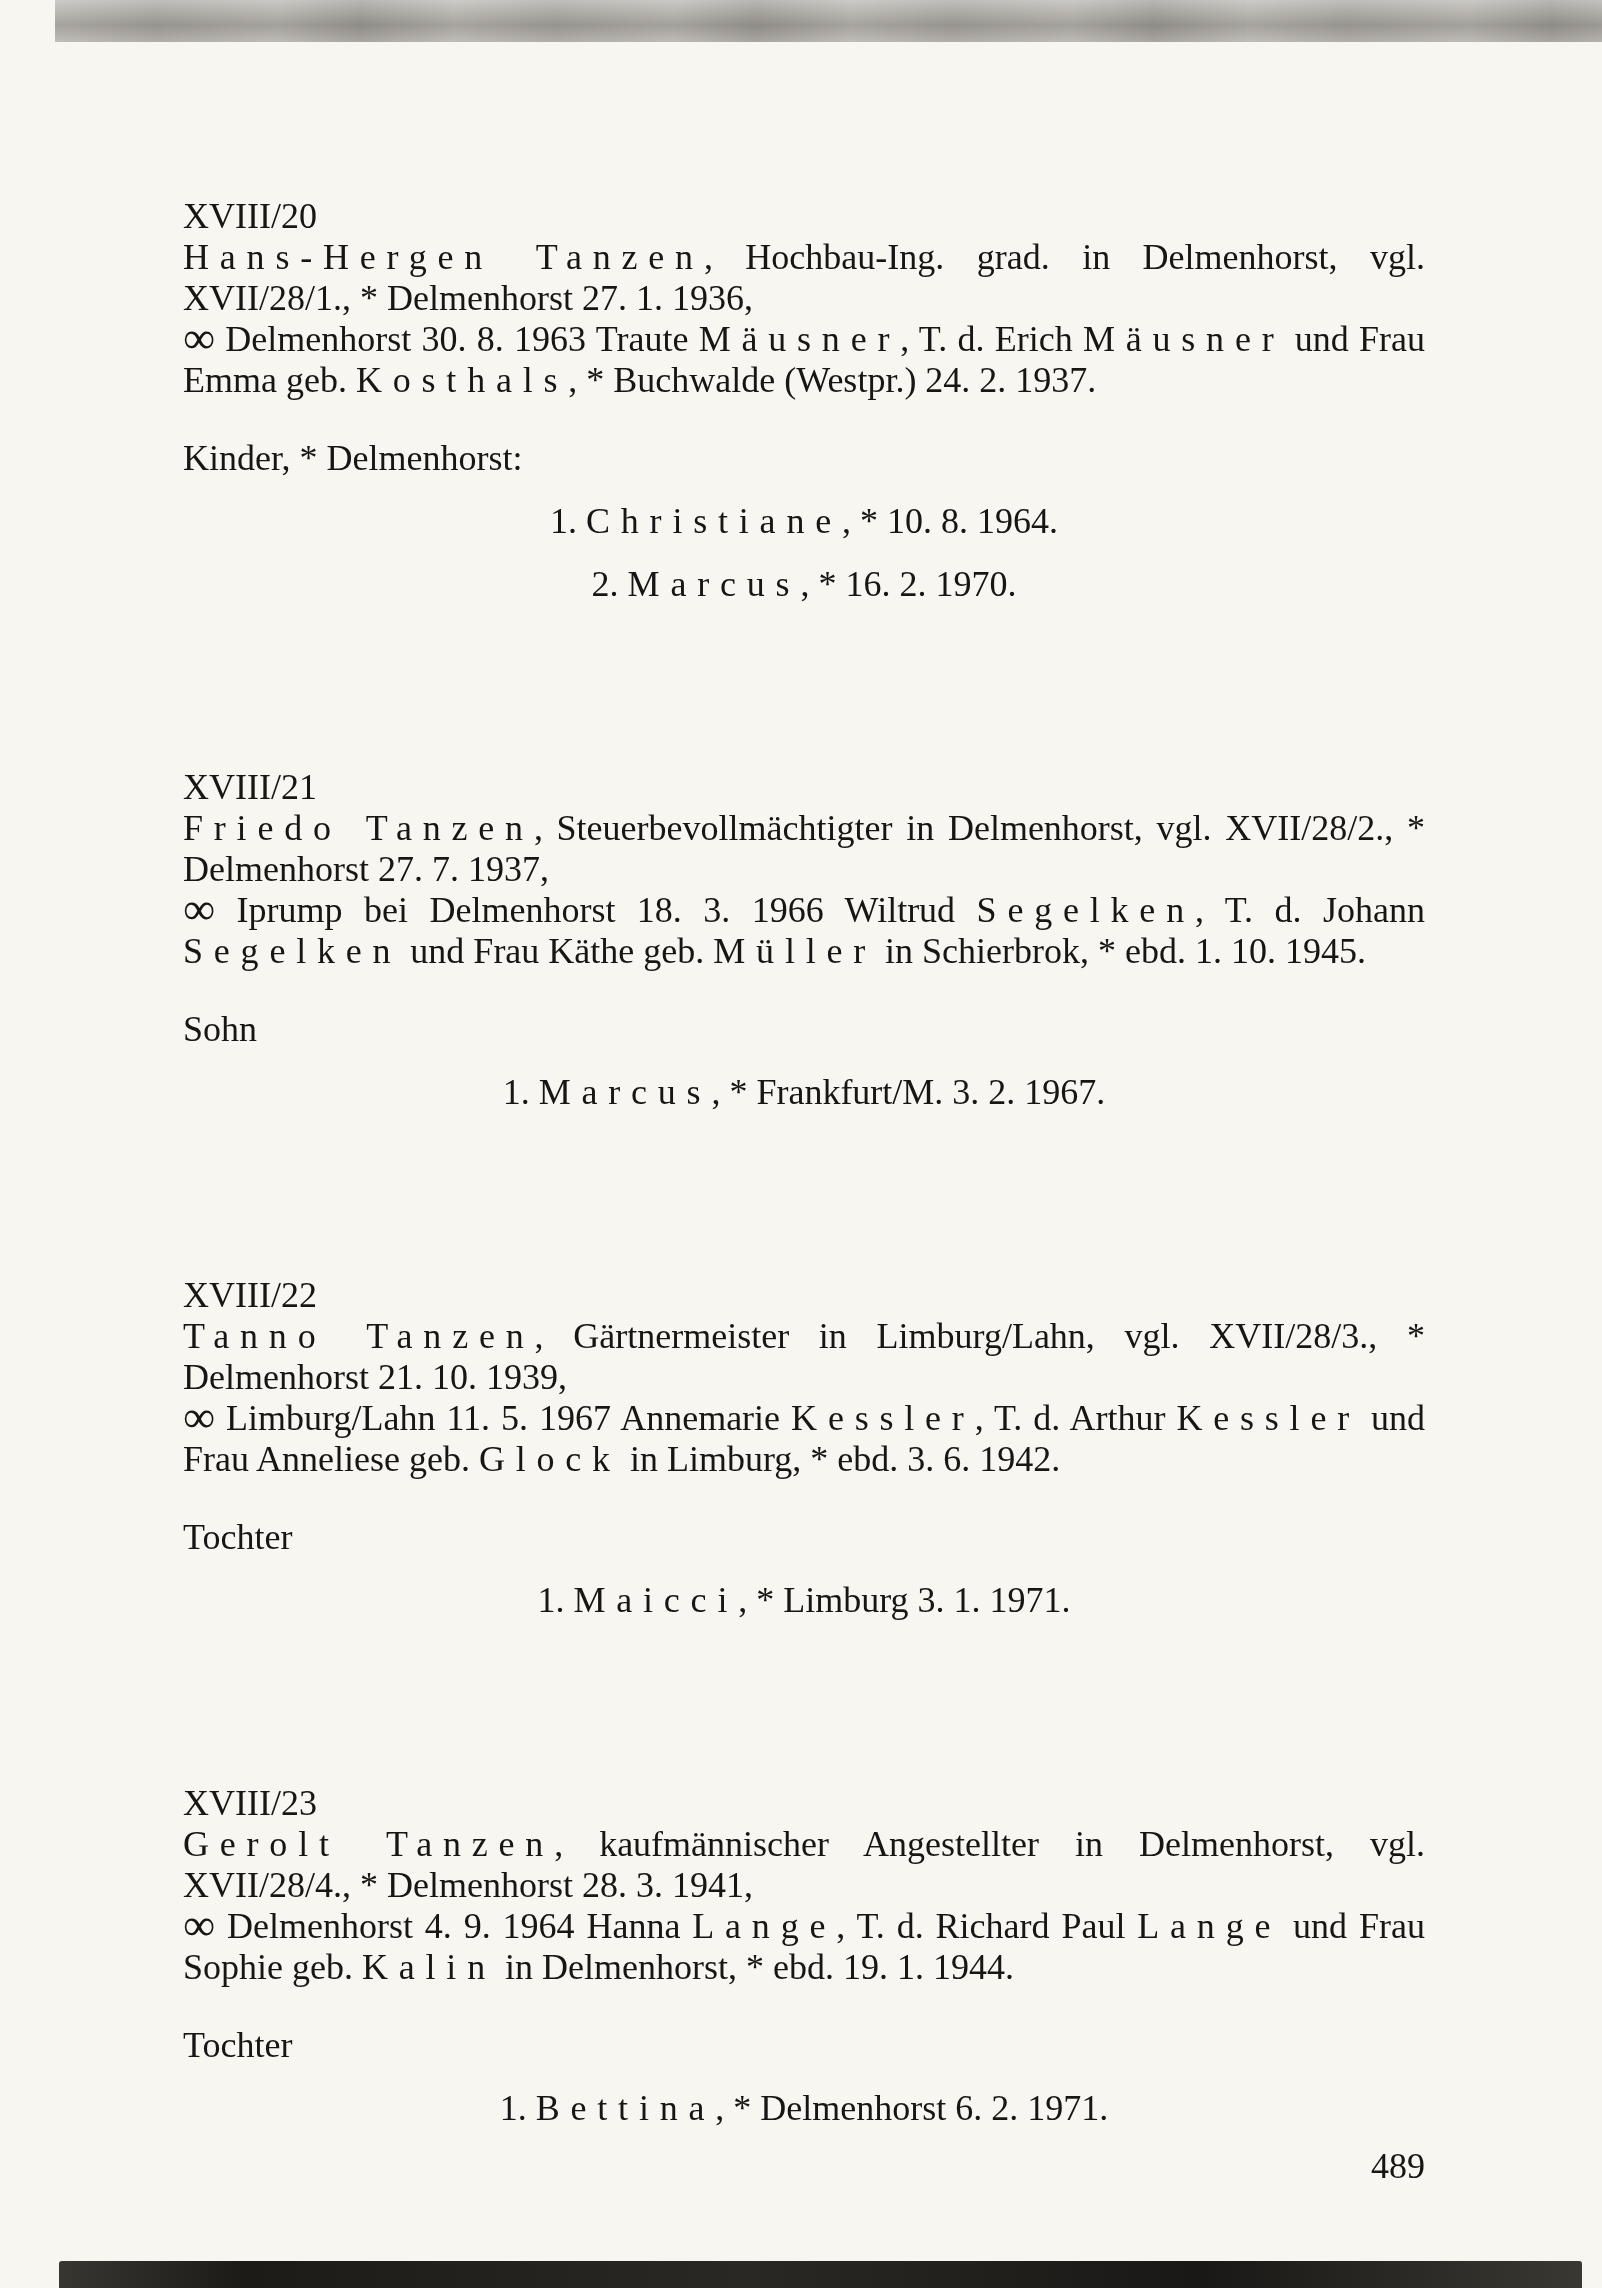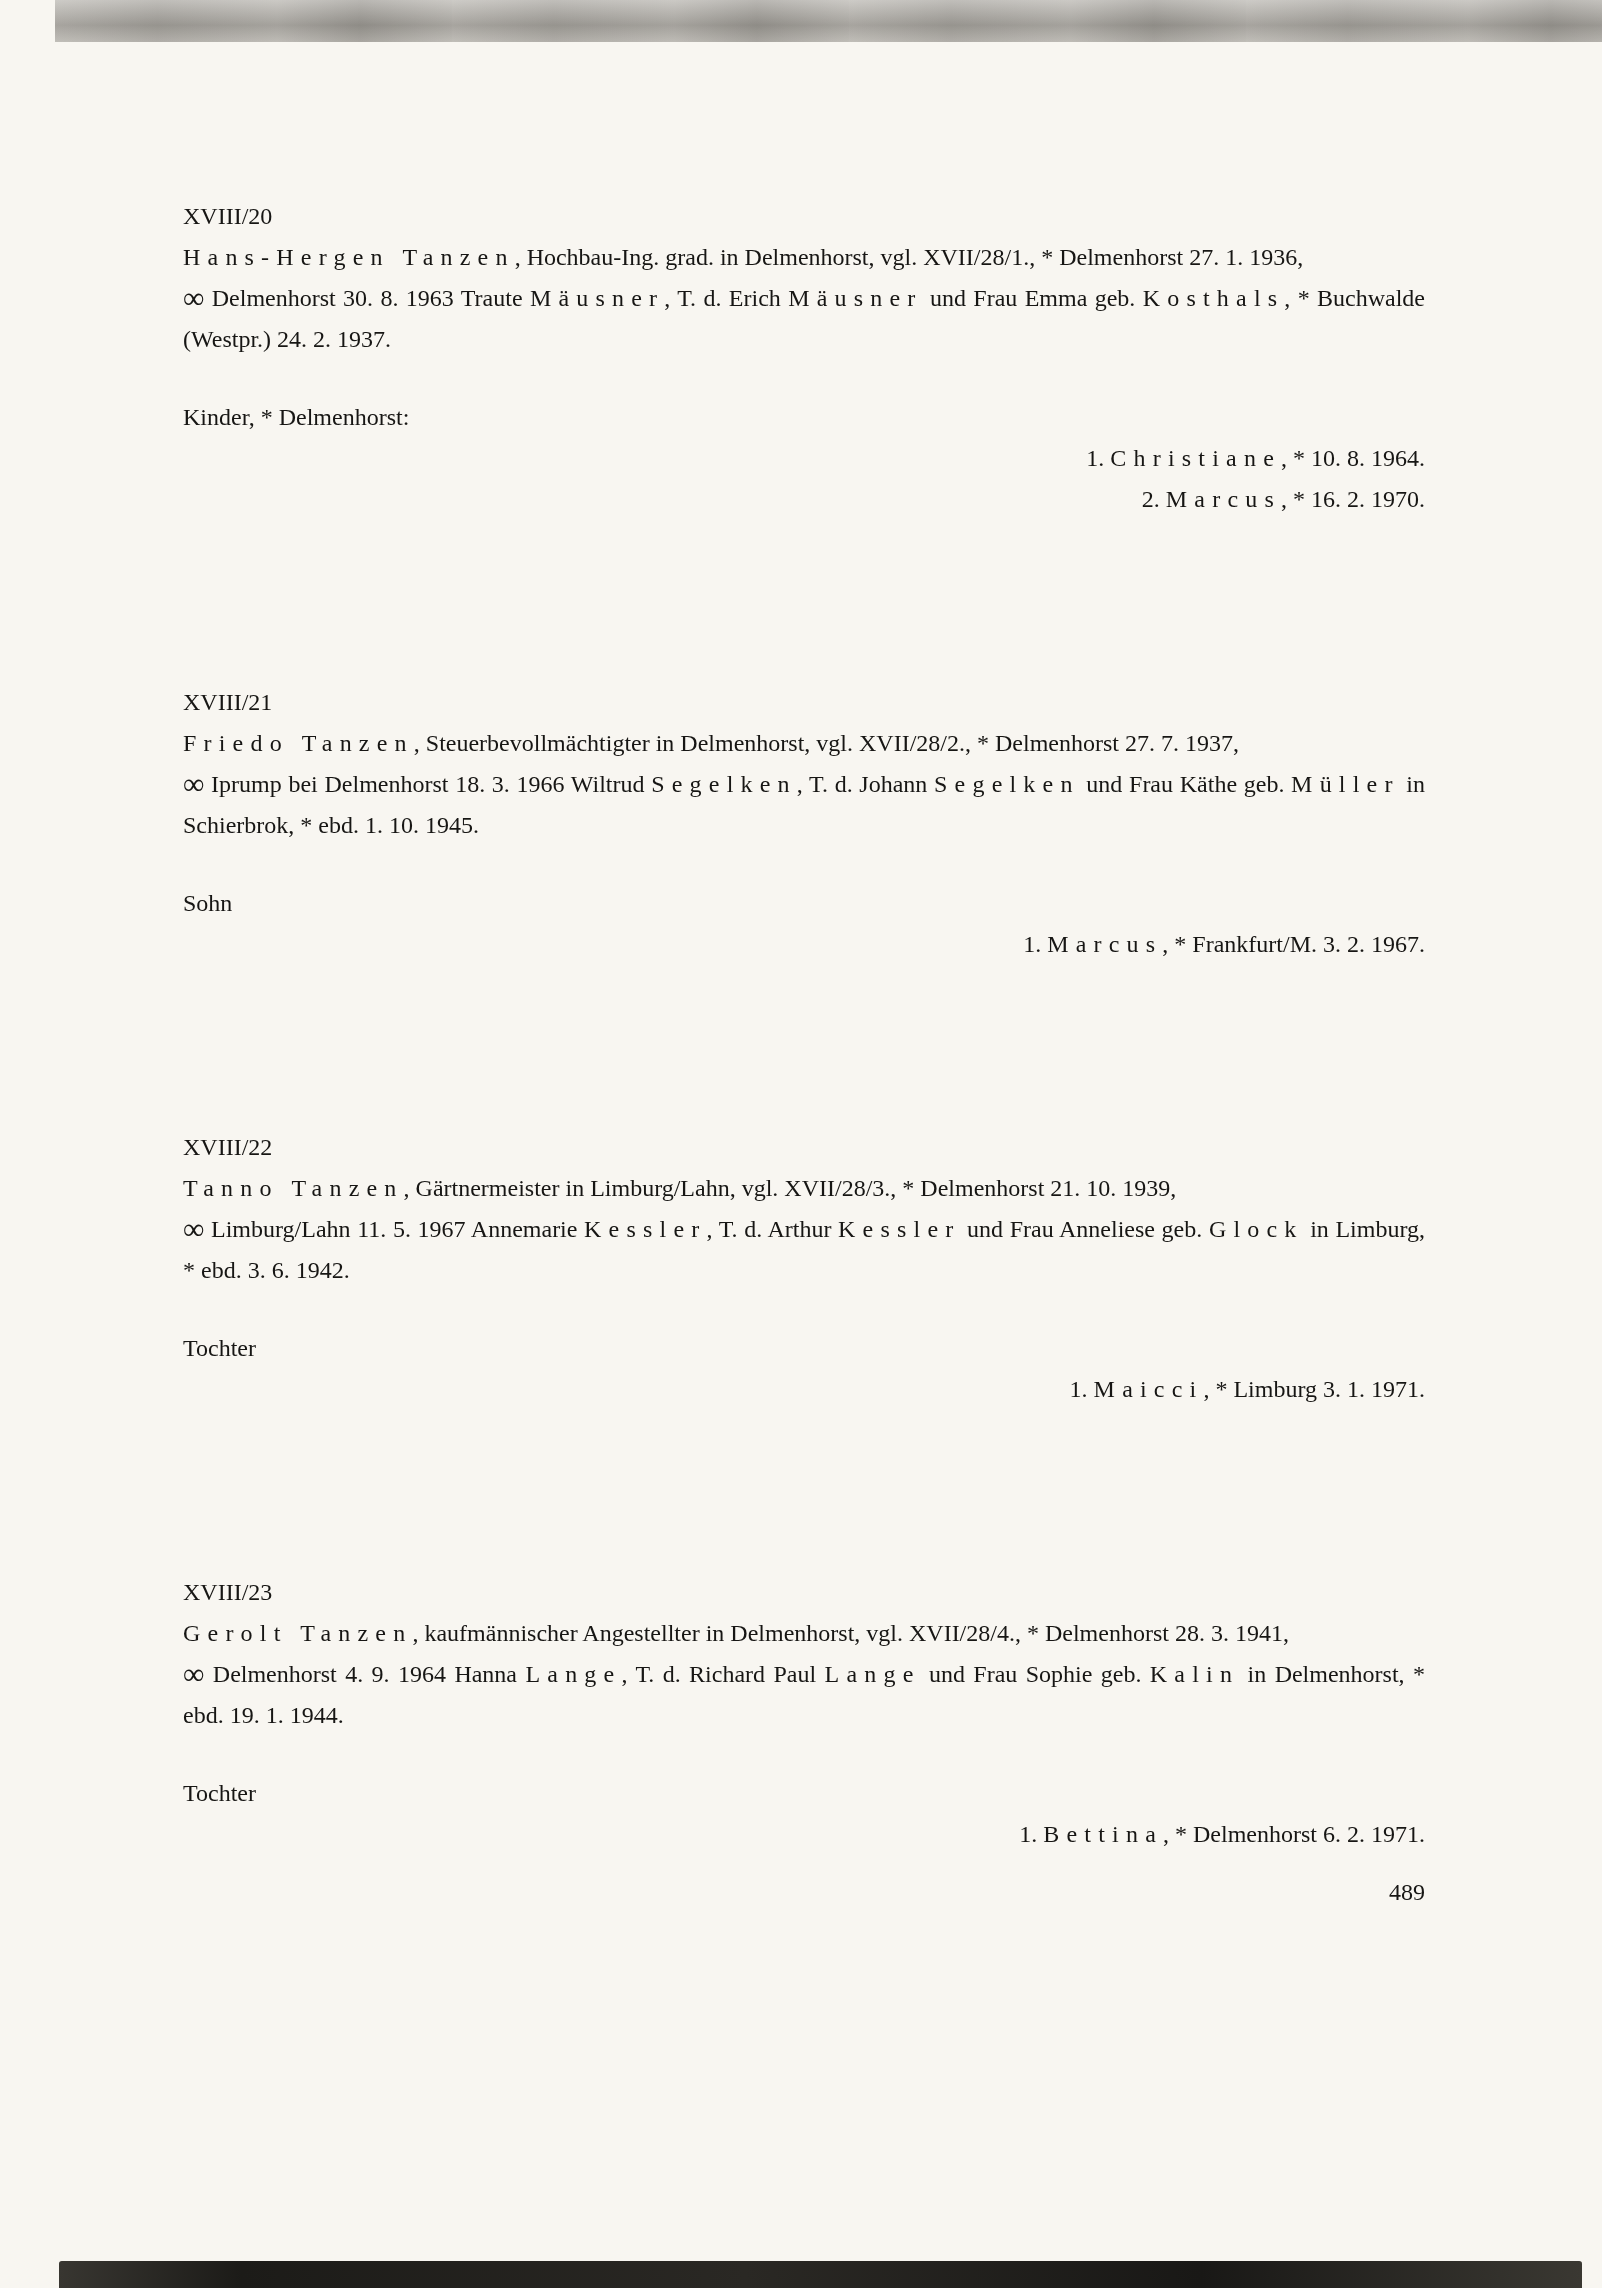--- a/index.html
+++ b/index.html
@@ -25,29 +25,29 @@
     bottom: 0; left: 59px; right: 20px;
     height: 28px;
     border-radius: 2.8px 2.8px 0 0;
     background: linear-gradient(90deg, #383631 0%, #1c1b18 12%, #2a2824 45%, #191816 75%, #3a3832 100%);
   }
   .content {
     position: absolute;
     left: 183px;
     top: 196px;
     width: 1242px;
-    font-size: 24px;
+    font-size: 36px;
     line-height: 41px;
   }
   .entry { margin: 0; }
   .entry + .entry { margin-top: 162px; }
   .entry-id { text-align: left; }
   .para { margin: 0; text-align: justify; }
   .kids-label { margin-top: 37px; }
-  .kid { text-align: right; }
+  .kid { text-align: center; margin-top: 22px; }
   .sperr { letter-spacing: 0.30em; }
   .oo {
     font-size: 1.25em;
     line-height: 0;
     letter-spacing: 0;
     vertical-align: -1.8px;
   }
   .page-number {
     margin-top: 17px;
     text-align: right;

